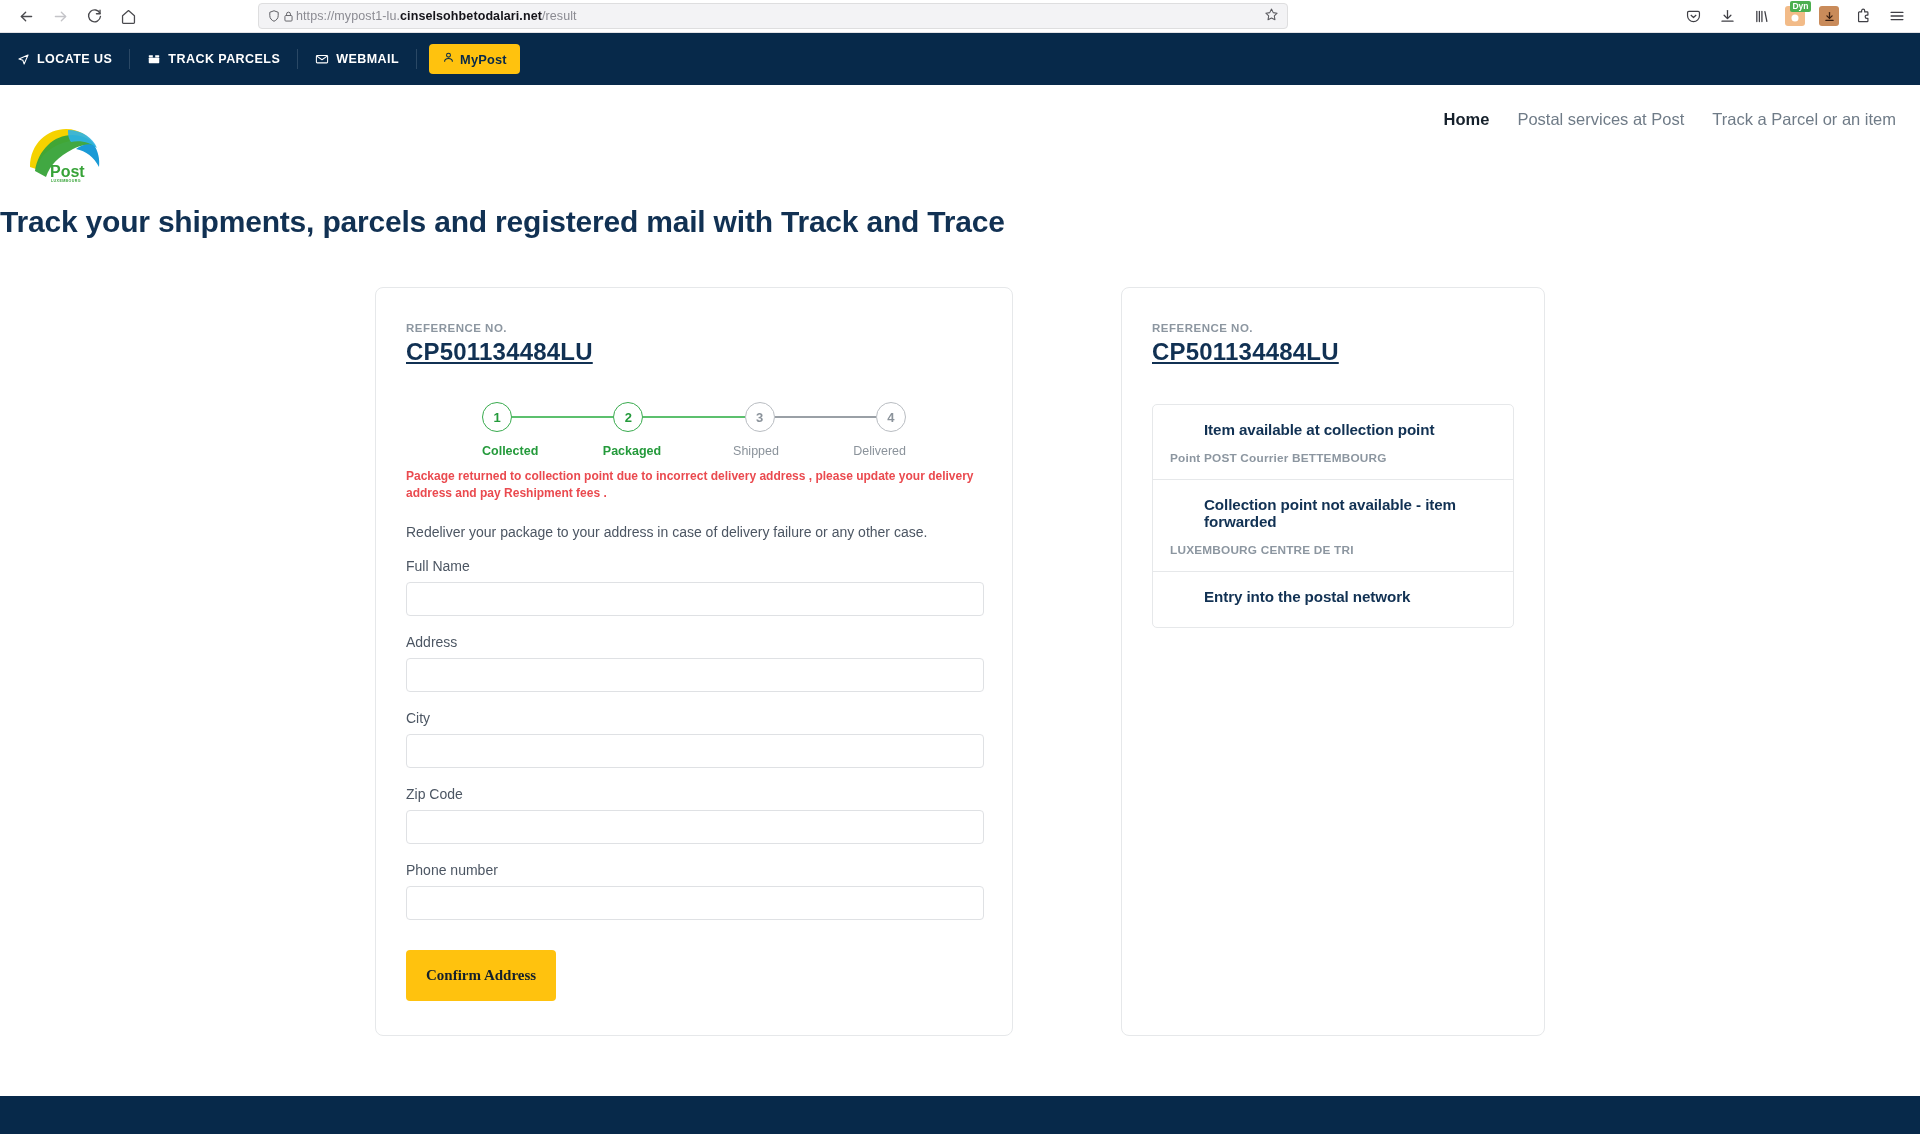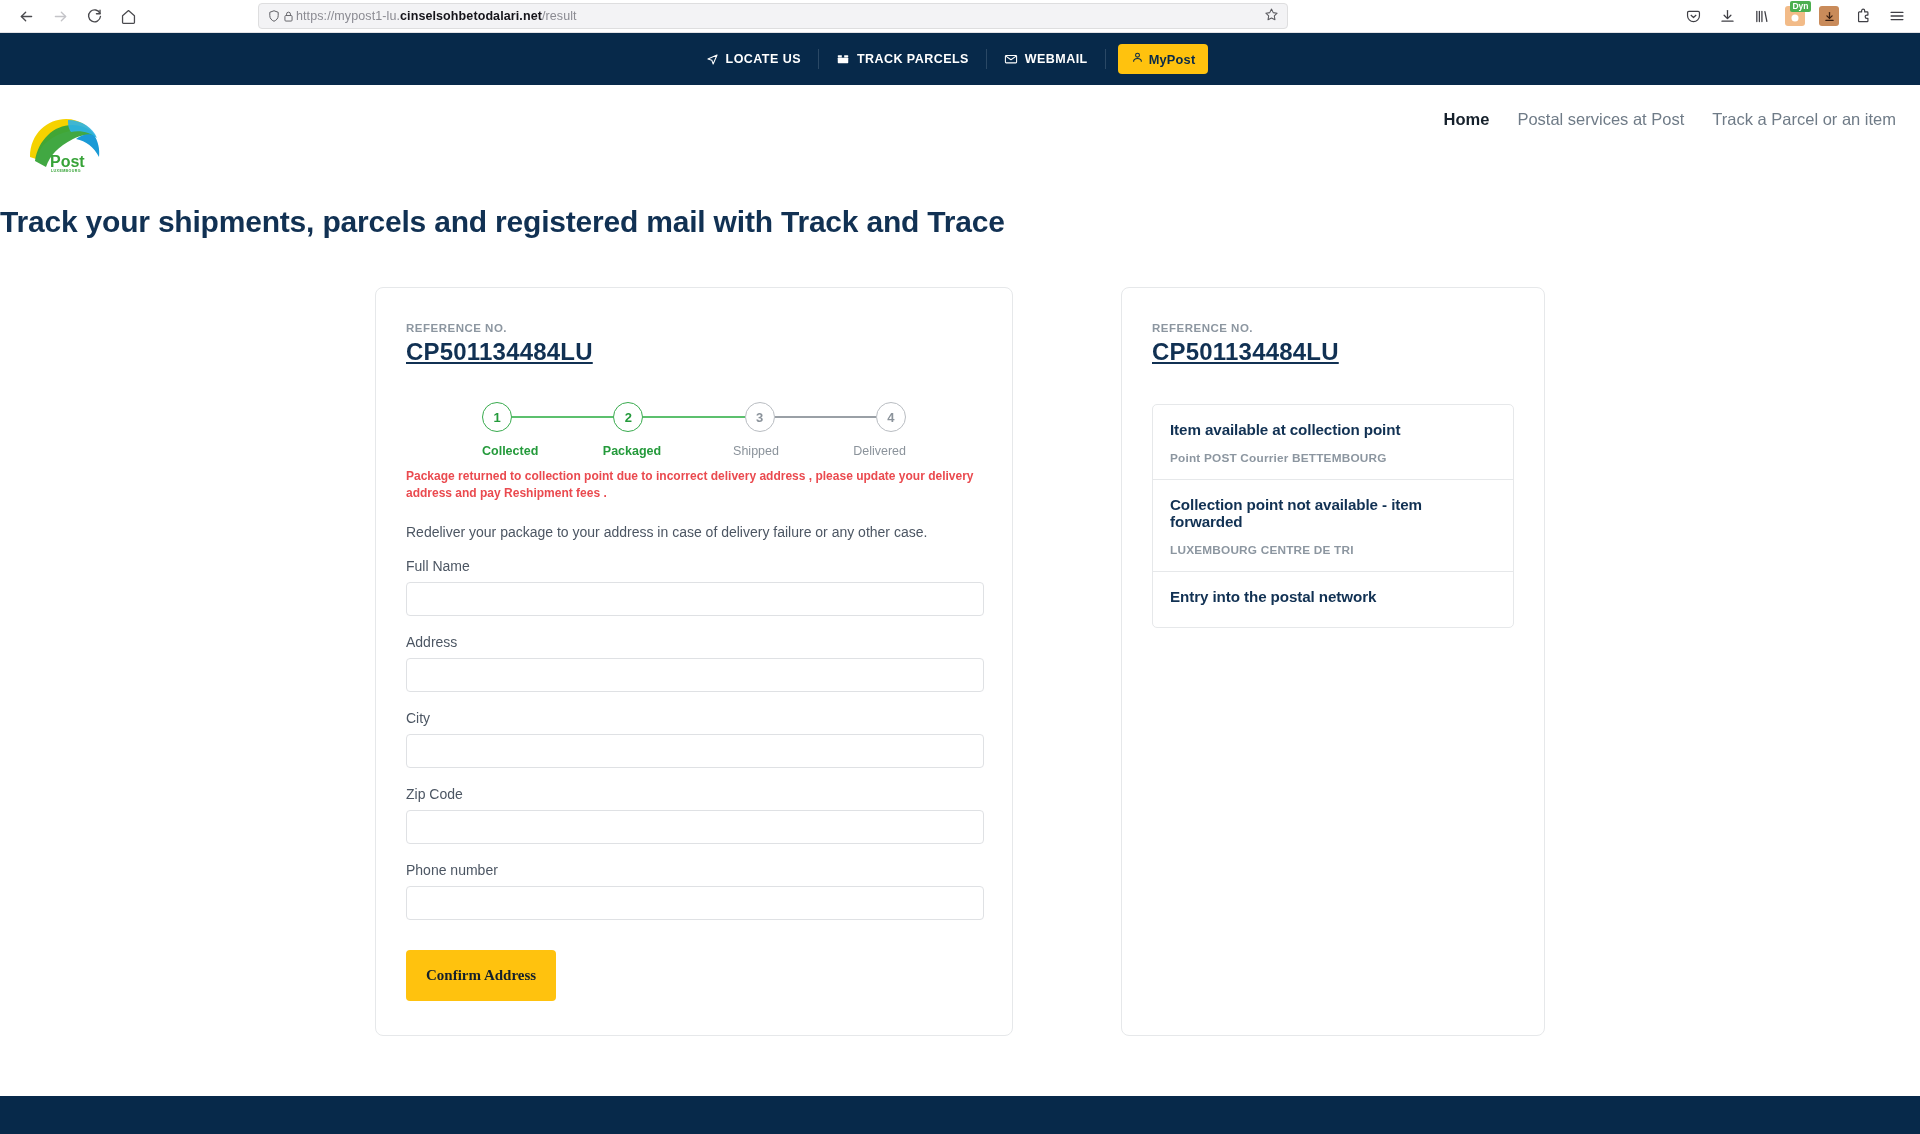--- a/index.html
+++ b/index.html
@@ -92,21 +92,21 @@
     border-radius: 2px;
     line-height: 1.1;
   }
 
   
   #site-topbar {
     height: 52px;
     background: #07294a;
     display: flex;
     align-items: center;
-    justify-content: center;
+    justify-content: flex-start;
     padding-right: 11px;
   }
   #topbar-links {
     display: flex;
     align-items: center;
     height: 52px;
   }
   .topbar-link {
     display: flex;
     align-items: center;
@@ -142,21 +142,21 @@
   #site-header {
     height: 78px;
     background: #ffffff;
     display: flex;
     align-items: center;
     position: relative;
   }
   #logo {
     position: absolute;
     left: 24px;
-    top: 26px;
+    top: 36px;
     width: 78px;
     height: 62px;
   }
   #main-nav {
     position: absolute;
     right: 24px;
     display: flex;
     align-items: center;
     gap: 28px;
     top: 25px;
@@ -325,20 +325,21 @@
   .history-item {
     padding: 16px 17px 14px 17px;
     border-bottom: 1px solid #e6e8ea;
   }
   .history-item:last-child { border-bottom: none; padding-bottom: 22px; }
   .history-title {
     font-size: 15.2px;
     font-weight: 700;
     color: #113153;
     letter-spacing: -.1px;
+    margin-left: 34px;
   }
   .history-sub {
     font-size: 11.8px;
     font-weight: 700;
     color: #8c96a0;
     margin-top: 13px;
     letter-spacing: .2px;
   }
 
   

